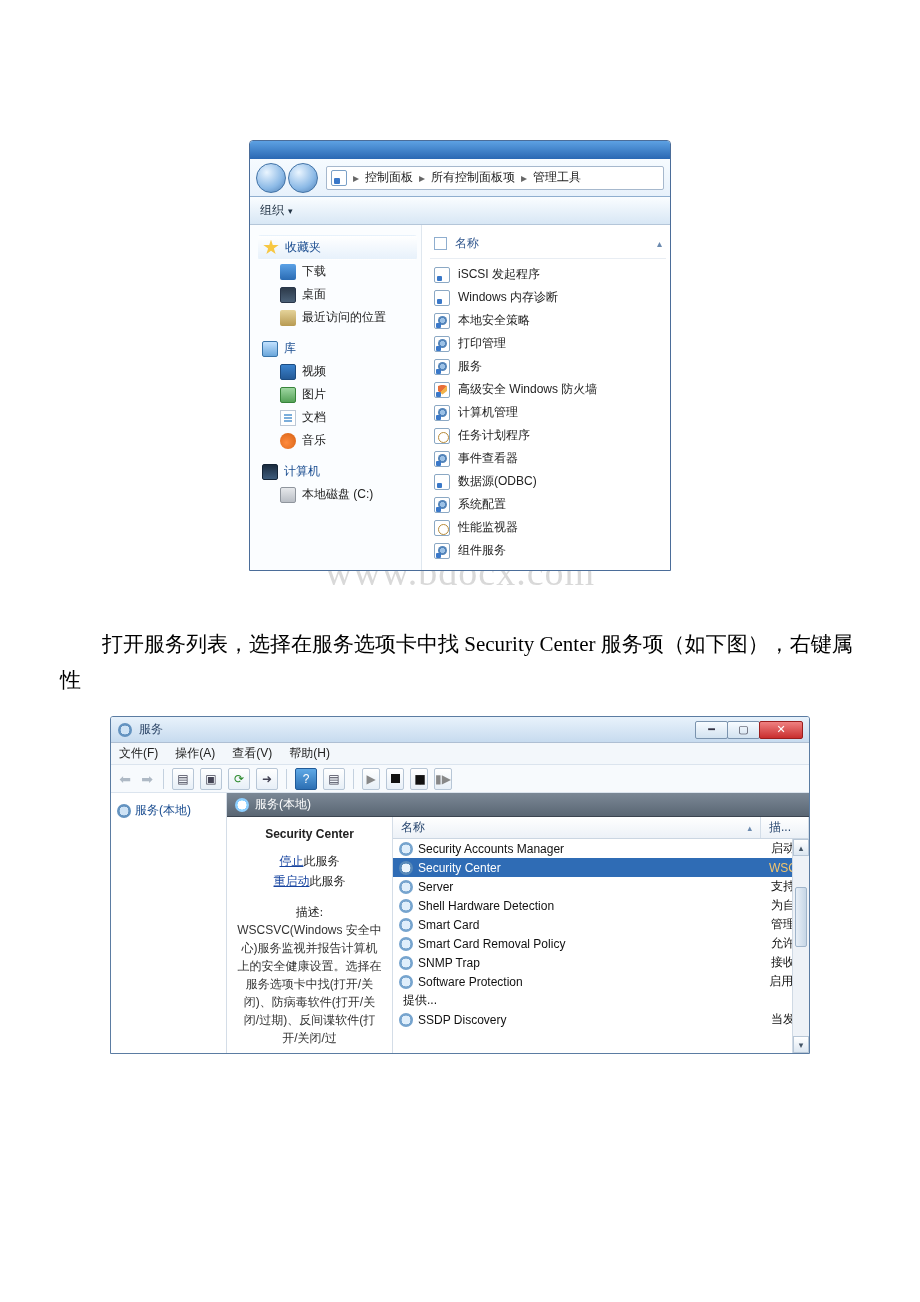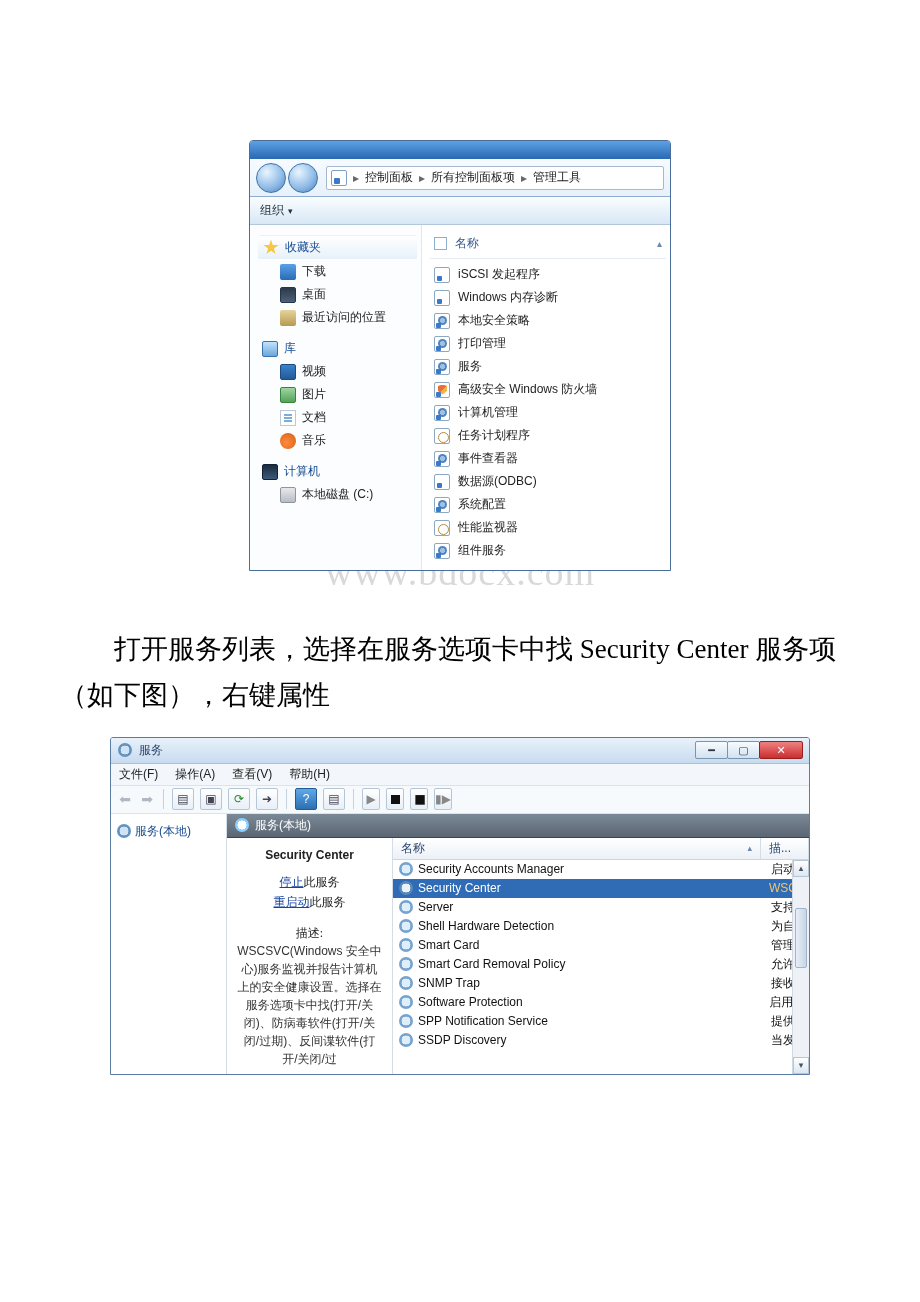--- a/index.html
+++ b/index.html
@@ -135,21 +135,21 @@
 
   .watermark {
     width:422px;margin:6px auto 0 auto;text-align:center;
     font-family: Georgia, 'Times New Roman', serif;
     font-size:38px;color:#d9d9d9;letter-spacing:1px;
     pointer-events:none;user-select:none;line-height:1;margin-top:-18px;
   }
 
   .body-text {
     font-family: SimSun, "Times New Roman", serif;
-    font-size:27px;line-height:1.7;color:#000;
+    font-size:21px;line-height:1.7;color:#000;
     margin:36px 20px 18px 20px;
   }
   .body-text .indent { display:inline-block;width:2em; }
 
   
   .mmc {
     width: 700px;
     margin: 0 auto;
     border:1px solid #5b7ca2;border-radius:3px 3px 0 0;overflow:hidden;
     background:#fff;font-size:12px;
@@ -511,24 +511,20 @@
                   <div class="cell-desc">接收...</div>
                 </div>
                 <div class="tr">
                   <div class="cell-name">
                     <span class="svc-icon"></span>
                     <span>Software Protection</span>
                   </div>
                   <div class="cell-desc">启用 ...</div>
                 </div>
                 <div class="tr">
-                  <div class="cell-name">
-                    <span class="svc-icon"></span>
-                    <span>SPP Notification Service</span>
-                  </div>
                   <div class="cell-desc">提供...</div>
                 </div>
                 <div class="tr">
                   <div class="cell-name">
                     <span class="svc-icon"></span>
                     <span>SSDP Discovery</span>
                   </div>
                   <div class="cell-desc">当发...</div>
                 </div>
               </div>

